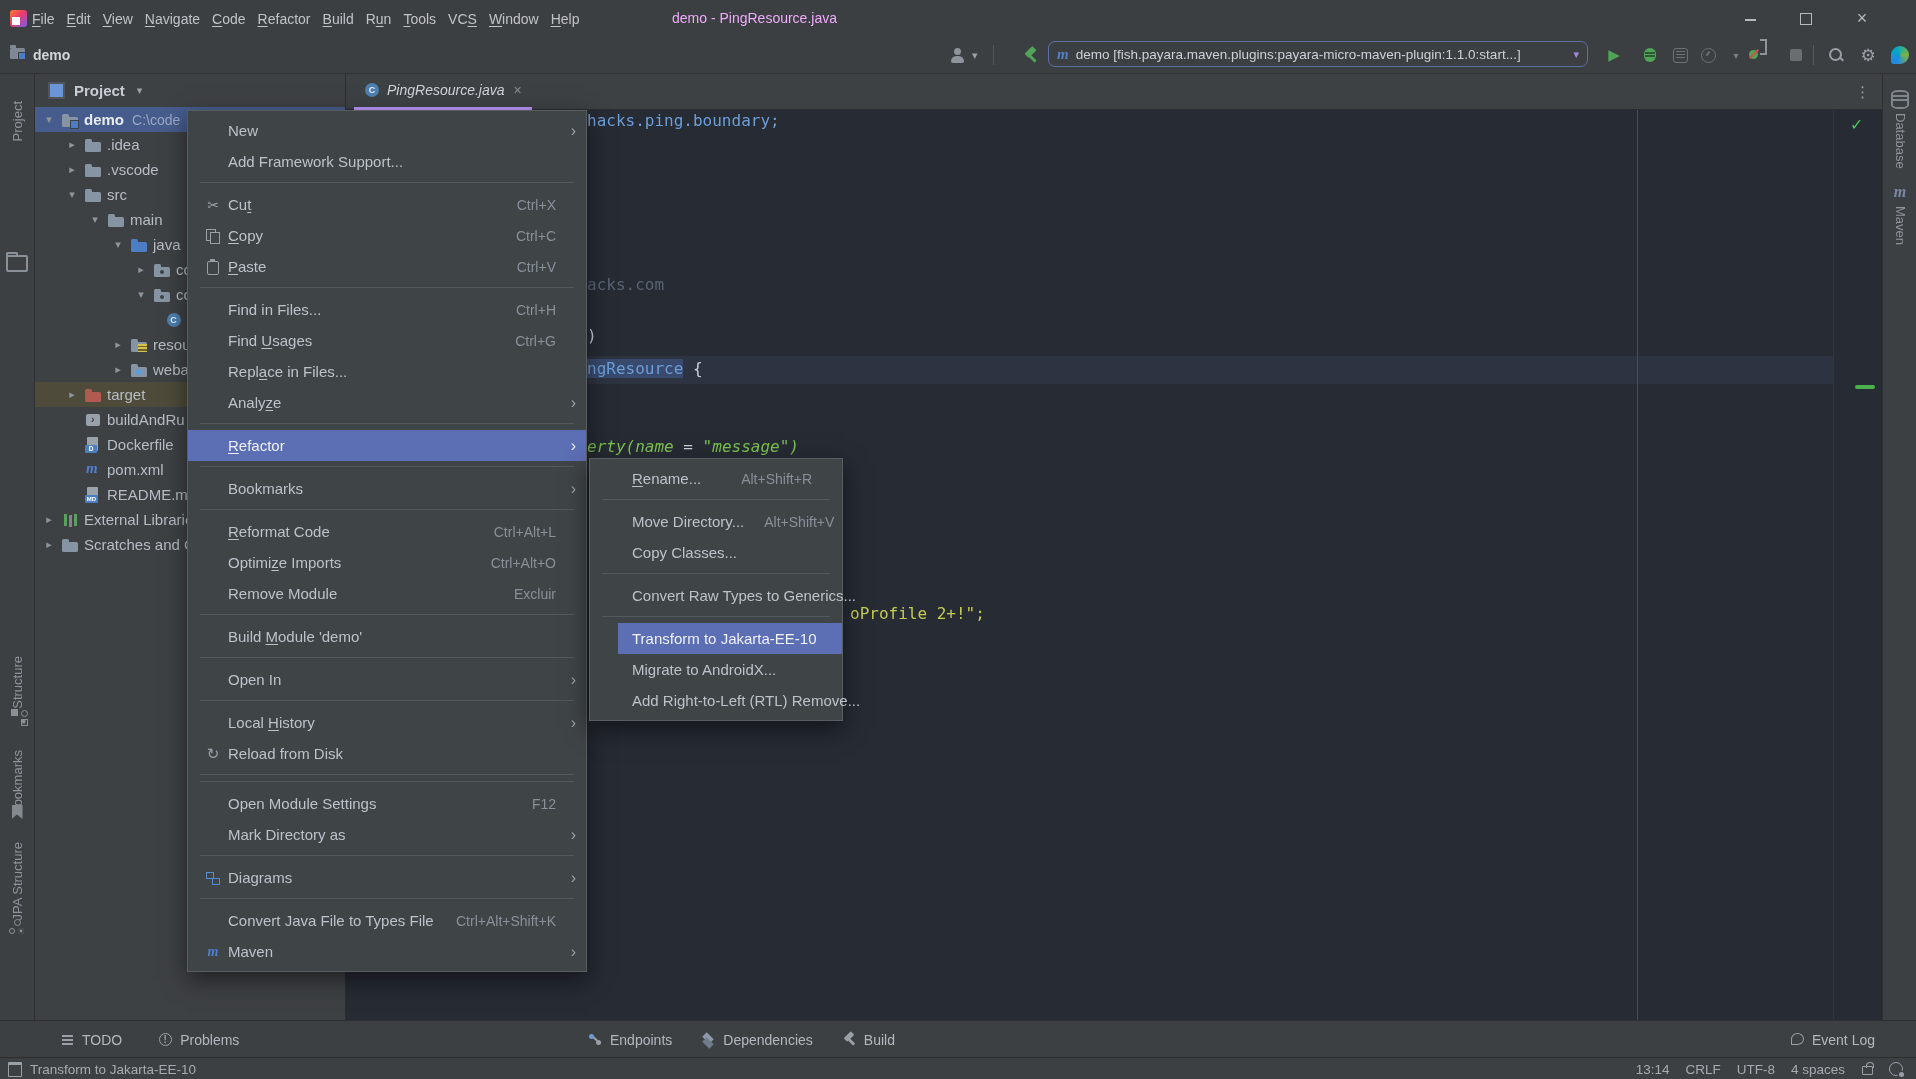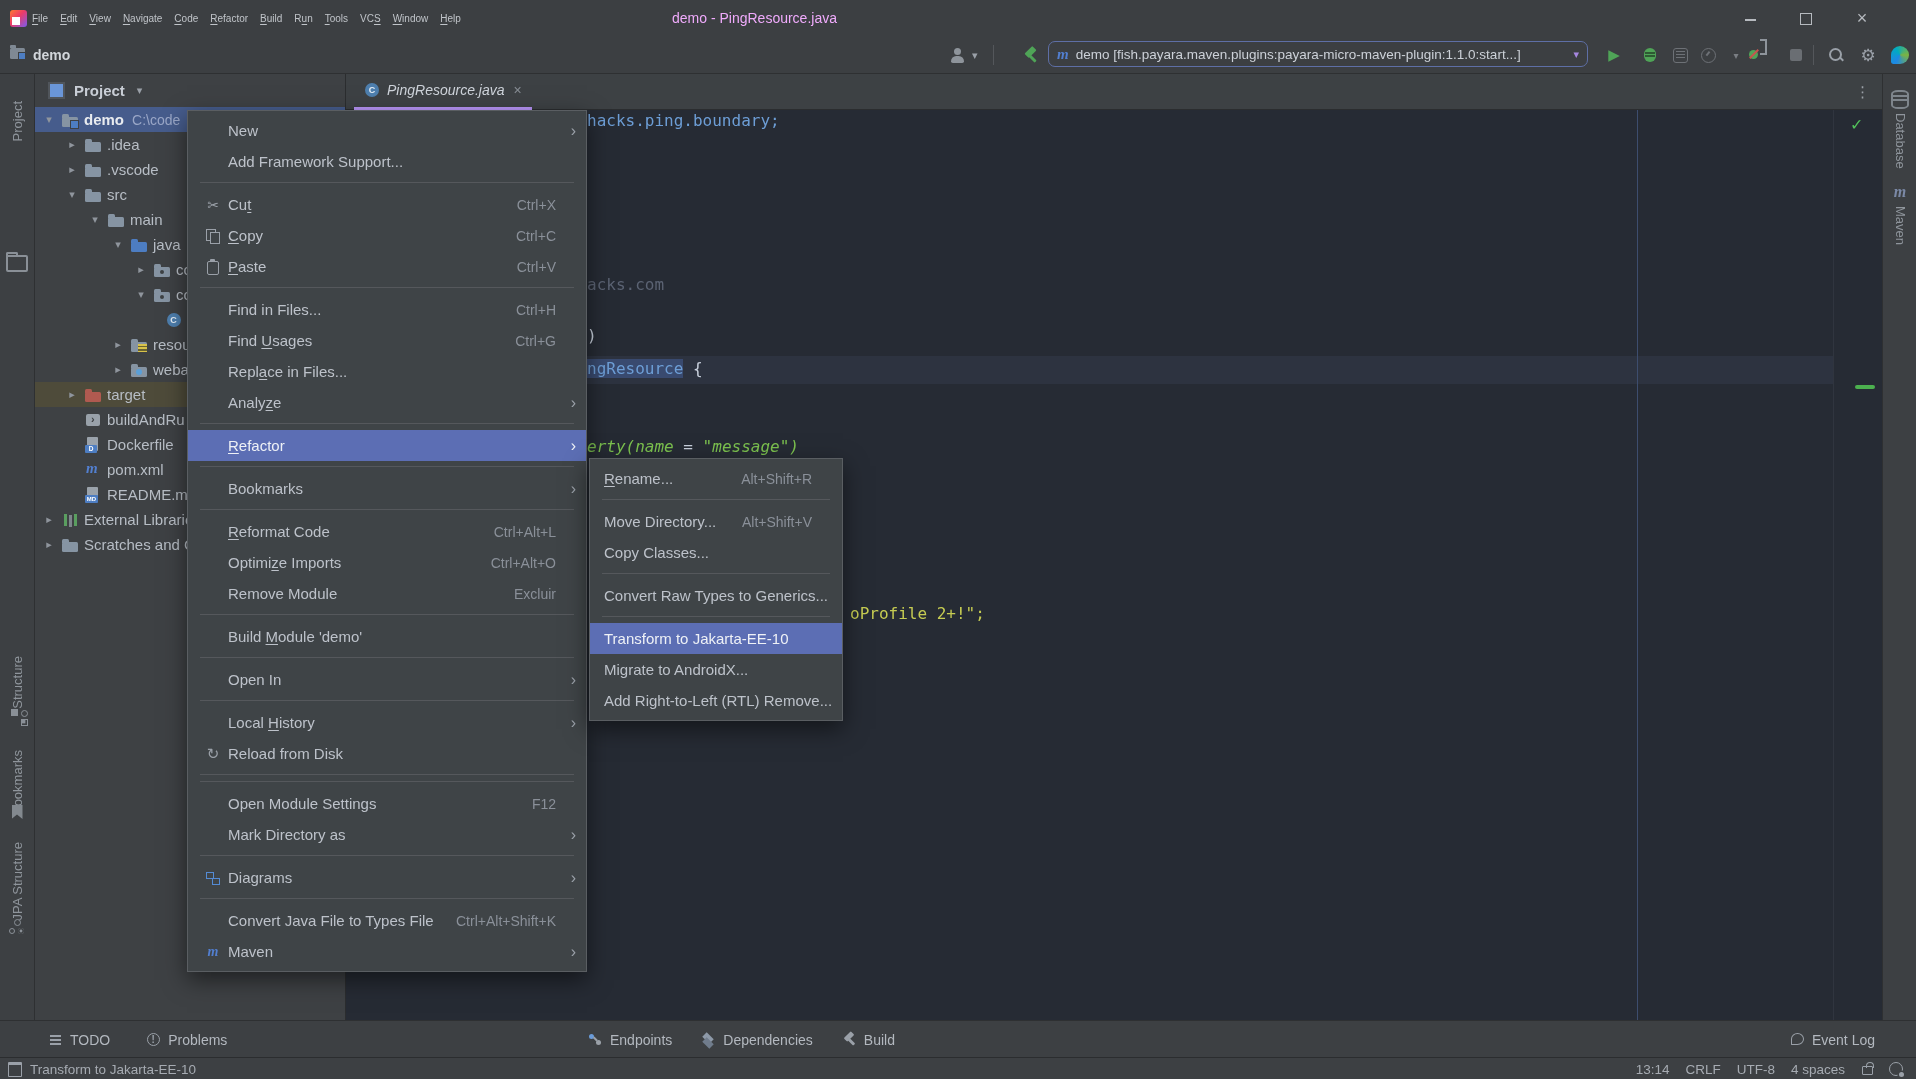--- a/index.html
+++ b/index.html
@@ -6,21 +6,21 @@
   #root{position:relative;width:1916px;height:1079px;overflow:hidden;background:#262b34;
         font-family:"Liberation Sans",sans-serif;-webkit-font-smoothing:antiali ased;color:#bdc2ca;}
   u{text-decoration:underline;text-underline-offset:2px;}
 
   
   #titlebar{position:absolute;left:0;top:0;width:1916px;height:37px;background:#3c3f42;
             border-bottom:1px solid #2e3032;display:flex;align-items:center;z-index:6;}
   #idea-logo{position:absolute;left:10px;top:10px;width:17px;height:17px;border-radius:3px;
              background:linear-gradient(135deg,#ff7a2f 0%,#ec3b68 45%,#7a5cf0 100%);}
   #idea-logo i{position:absolute;left:2px;bottom:2px;width:8px;height:8px;background:#fff;}
-  #titlebar-menus{display:flex;gap:12px;margin-left:32px;font-size:10px;color:#c0c4c9;}
+  #titlebar-menus{display:flex;gap:12px;margin-left:32px;font-size:14px;color:#c0c4c9;}
   .mn{cursor:default;}
   #window-title{position:absolute;left:672px;top:0;line-height:37px;font-size:14px;color:#f0abfc;}
   .winbtn{position:absolute;top:0;width:34px;height:37px;color:#b6babf;text-align:center;line-height:37px;font-size:15px;}
   #win-min{left:1733px;}#win-max{left:1789px;}#win-close{left:1845px;font-size:18px;}
   #win-max i{display:inline-block;width:10px;height:10px;border:1.5px solid #b6babf;margin-top:13px;}
   #win-min i{display:inline-block;width:11px;height:2px;background:#b6babf;margin-bottom:3px;}
 
   
   #toolbar{position:absolute;left:0;top:37px;width:1916px;height:36px;background:#3c3f42;
            border-bottom:1px solid #2e3032;z-index:6;}
@@ -168,21 +168,21 @@
   .c-eq{color:#c8d0dc;}
   .c-str{color:#c6cc52;}
   .tok-sel{background:#394a6f;}
 
   
   .menu{position:absolute;background:#3f4447;border:1px solid #5a5e62;box-shadow:0 8px 22px rgba(0,0,0,.5);
         padding:4px 0;box-sizing:border-box;}
   #context-menu{left:187px;top:110px;width:400px;z-index:10;}
   #refactor-submenu{left:589px;top:458px;width:254px;z-index:11;}
   .menu-item{height:31px;display:flex;align-items:center;padding:0 10px 0 16px;font-size:15px;color:#bdc2ca;}
-  #refactor-submenu .menu-item{padding-left:14px;}
+  #refactor-submenu .menu-item{padding-left:14px;margin-left:28px;}
   .menu-item.selected{background:#5c6eb4;color:#eef1f6;}
   .menu-item.selected .mi-shortcut{color:#dfe4f5;}
   .menu-item.selected .mi-arrow{color:#eef1f6;}
   .menu-sep{height:1px;background:#55585c;margin:5px 12px 6px;}
   .mi-icon{width:18px;height:16px;margin-right:6px;position:relative;flex:none;display:flex;align-items:center;justify-content:center;color:#9aa0a8;}
   .ic-none{visibility:hidden;}
   .mi-label{flex:1;white-space:nowrap;}
   .mi-shortcut{color:#8a9099;margin-left:20px;font-size:14px;}
   .mi-arrow{width:12px;margin-left:8px;color:#9aa0a8;font-size:16px;text-align:right;}
   .mi-icon.ic-cut::after{content:"✂";font-size:14px;}
@@ -192,21 +192,21 @@
   .mi-icon.ic-paste::after{content:"";position:absolute;left:6px;top:0;width:5px;height:3px;background:#9aa0a8;border-radius:1px;}
   .mi-icon.ic-refresh::after{content:"↻";font-size:15px;}
   .mi-icon.ic-compare::after{content:"⇄";font-size:15px;color:#548bd4;}
   .mi-icon.ic-diagram::before{content:"";position:absolute;left:2px;top:2px;width:6px;height:5px;border:1.4px solid #548bd4;}
   .mi-icon.ic-diagram::after{content:"";position:absolute;right:2px;bottom:1px;width:6px;height:5px;border:1.4px solid #548bd4;}
   .mi-icon.ic-maven::after{content:"m";font-family:"Liberation Serif",serif;font-style:italic;font-weight:bold;font-size:14px;color:#527fd0;}
 
   
   #bottom-bar{position:absolute;left:0;top:1020px;width:1916px;height:37px;background:#3d4043;border-top:1px solid #2e3032;z-index:3;font-size:14px;color:#b3b8bf;}
   .bb-group{position:absolute;top:0;height:100%;display:flex;align-items:center;gap:26px;}
-  #bb-left{left:48px;gap:36px;}
+  #bb-left{left:60px;gap:36px;}
   #bb-center{left:588px;gap:29px;}
   #bb-right{right:41px;}
   .bb-item{display:flex;align-items:center;gap:7px;}
   .bb-icon{width:15px;height:15px;position:relative;flex:none;}
   .bb-icon.ic-todo::before{content:"";position:absolute;left:2px;top:3px;width:11px;height:1.8px;background:#9aa0a8;box-shadow:0 4px 0 #9aa0a8,0 8px 0 #9aa0a8;}
   .bb-icon.ic-problems::before{content:"";position:absolute;left:1px;top:1px;width:11px;height:11px;border:1.6px solid #9aa0a8;border-radius:50%;}
   .bb-icon.ic-problems::after{content:"!";position:absolute;left:0;top:1px;width:14px;text-align:center;font-size:10px;font-weight:bold;color:#9aa0a8;line-height:13px;}
   .bb-icon.ic-endpoints::before{content:"";position:absolute;left:1px;top:2px;width:5px;height:5px;border-radius:50%;background:#6a9bd8;box-shadow:7px 6px 0 #9aa0a8;}
   .bb-icon.ic-endpoints::after{content:"";position:absolute;left:5px;top:6px;width:5px;height:1.6px;background:#9aa0a8;transform:rotate(45deg);}
   .bb-icon.ic-dependencies::before{content:"";position:absolute;left:2px;top:1px;width:10px;height:10px;background:#8d99a8;transform:rotate(45deg) scale(1,.62);}

